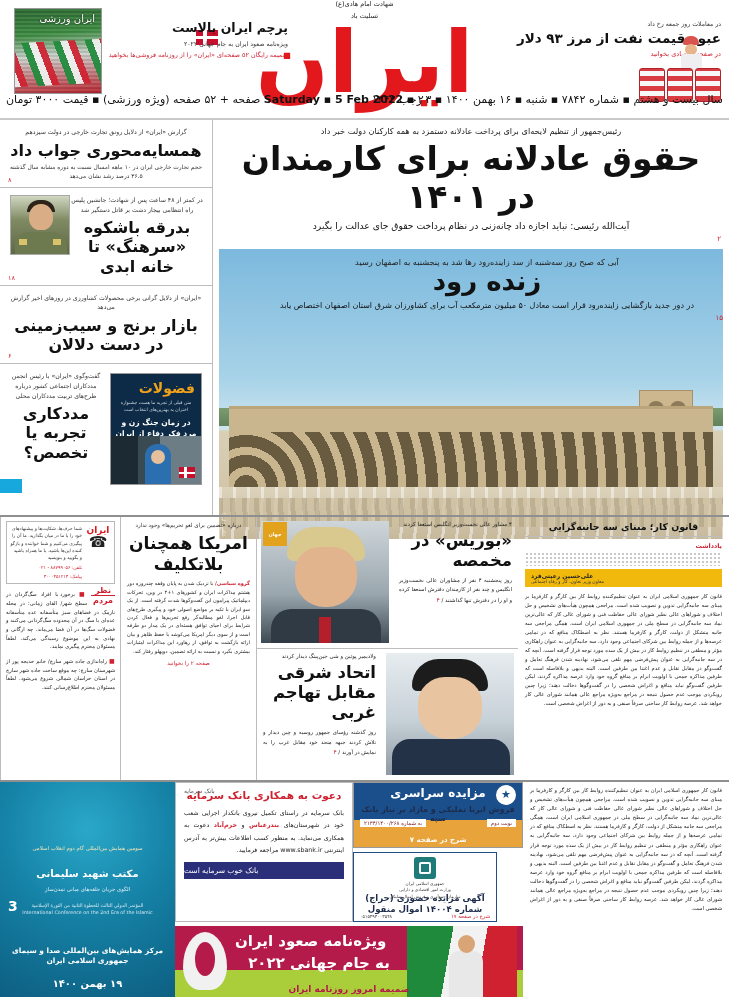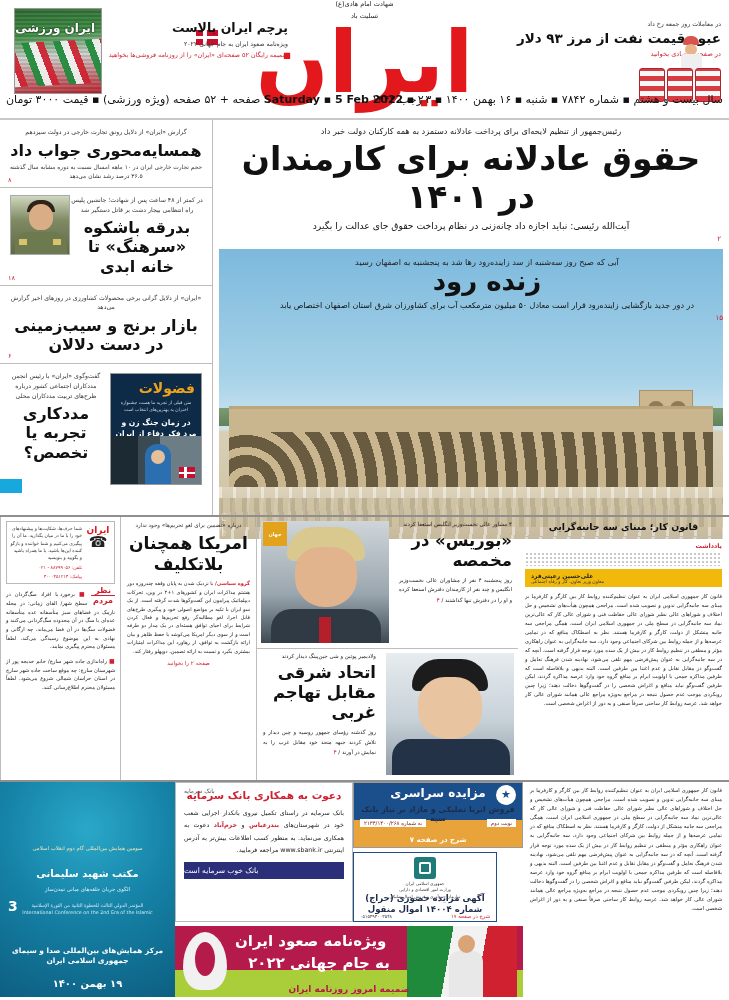--- a/index.html
+++ b/index.html
@@ -20,22 +20,22 @@
     border:1px solid #999; overflow:hidden; }
   .sport-insert .crowd { position:absolute; inset:0;
      background:
        repeating-linear-gradient(0deg, rgba(0,0,0,.10) 0 2px, rgba(255,255,255,.05) 2px 4px),
        linear-gradient(175deg,#2f6b34 0%,#3f8f44 30%,#cfd3cf 55%,#b9252f 100%);
   }
   .sport-insert .flagstrip { position:absolute; bottom:8px; left:-10px; width:120%; height:44px;
      background:
        repeating-linear-gradient(72deg, #1f8a3b 0 7px, #f2f2f2 7px 14px, #cf2130 14px 21px, transparent 21px 30px);
      opacity:.92; transform:rotate(-3deg); }
-  .sport-insert .mini-title { position:absolute; top:4px; right:6px; font-size:12px; color:#fff;
-     font-weight:bold; letter-spacing:.4px; text-shadow:0 0 2px #000;margin-top:8px; }
+  .sport-insert .mini-title { position:absolute; top:4px; right:6px; font-size:10px; color:#fff;
+     font-weight:normal; letter-spacing:.4px; text-shadow:0 0 2px #000; }
 
   .insert-text { position:absolute; left:108px; top:20px; width:180px; text-align:right; direction:rtl; }
   .insert-text .it-h { font-size:12.5px; font-weight:bold; color:#111; line-height:1.25; }
   .insert-text .it-s { font-size:6.2px; color:#333; margin-top:3px; line-height:1.5; }
   .insert-text .it-r { font-size:6.4px; color:#cf2130; margin-top:3px; line-height:1.55; }
 
   .dk-flag { position:absolute; left:196px; top:30px; width:22px; height:15px; background:#c8102e; }
   .dk-flag::before { content:""; position:absolute; left:7px; top:0; width:3.5px; height:15px; background:#fff; }
   .dk-flag::after  { content:""; position:absolute; left:0; top:5.8px; width:22px; height:3.5px; background:#fff; }
 

